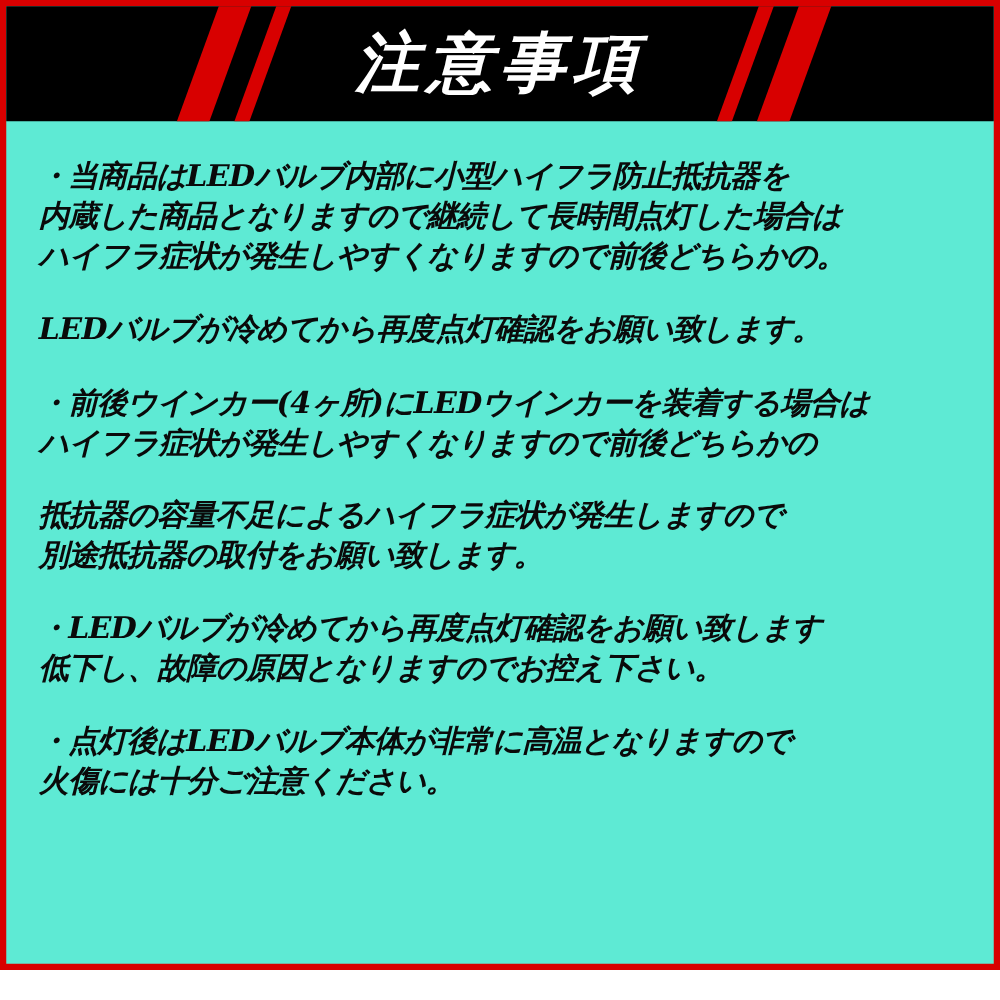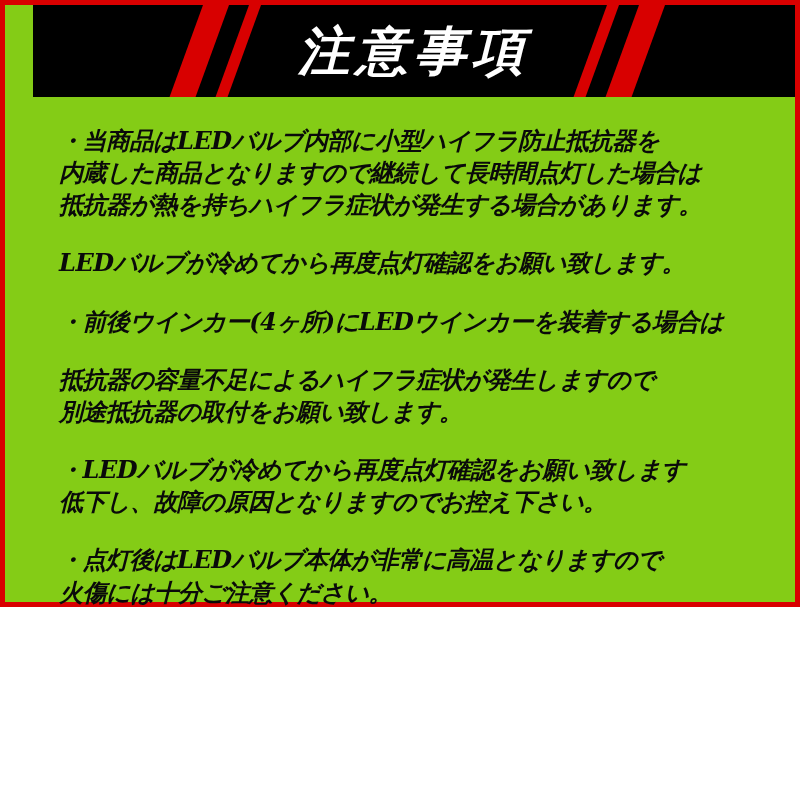--- a/index.html
+++ b/index.html
@@ -10,25 +10,24 @@
     width: 800px;
     height: 800px;
     background: #ffffff;
     font-family: "DejaVu Serif", "Liberation Serif", serif;
     overflow: hidden;
   }
 
   .page {
     position: relative;
     width: 800px;
-    height: 607px;
+    height: 776px;
     box-sizing: border-box;
     border: 5px solid #d80000;
-    background: #84cc16;
-    padding-left: 28px;
+    background: #5eead4;
   }
 
   .header-band {
     position: relative;
     height: 92px;
     background: #000000;
     display: flex;
     align-items: center;
     justify-content: center;
     overflow: hidden;
@@ -101,29 +100,30 @@
     <div class="slash s3"></div>
     <div class="slash s4"></div>
     <div class="header-title">注意事項</div>
   </div>
 
   <div class="body-area">
 
     <div class="note-item">
       <div class="note-line first">・当商品はLEDバルブ内部に小型ハイフラ防止抵抗器を</div>
       <div class="note-line cont">内蔵した商品となりますので継続して長時間点灯した場合は</div>
-      <div class="note-line cont">抵抗器が熱を持ちハイフラ症状が発生する場合があります。</div>
+      <div class="note-line cont">ハイフラ症状が発生しやすくなりますので前後どちらかの。</div>
     </div>
 
     <div class="note-item">
       <div class="note-line cont">LEDバルブが冷めてから再度点灯確認をお願い致します。</div>
     </div>
 
     <div class="note-item">
       <div class="note-line first">・前後ウインカー(4ヶ所)にLEDウインカーを装着する場合は</div>
+      <div class="note-line cont">ハイフラ症状が発生しやすくなりますので前後どちらかの</div>
     </div>
 
     <div class="note-item">
       <div class="note-line cont">抵抗器の容量不足によるハイフラ症状が発生しますので</div>
       <div class="note-line cont">別途抵抗器の取付をお願い致します。</div>
     </div>
 
     <div class="note-item">
       <div class="note-line first">・LEDバルブが冷めてから再度点灯確認をお願い致します</div>
       <div class="note-line cont">低下し、故障の原因となりますのでお控え下さい。</div>

